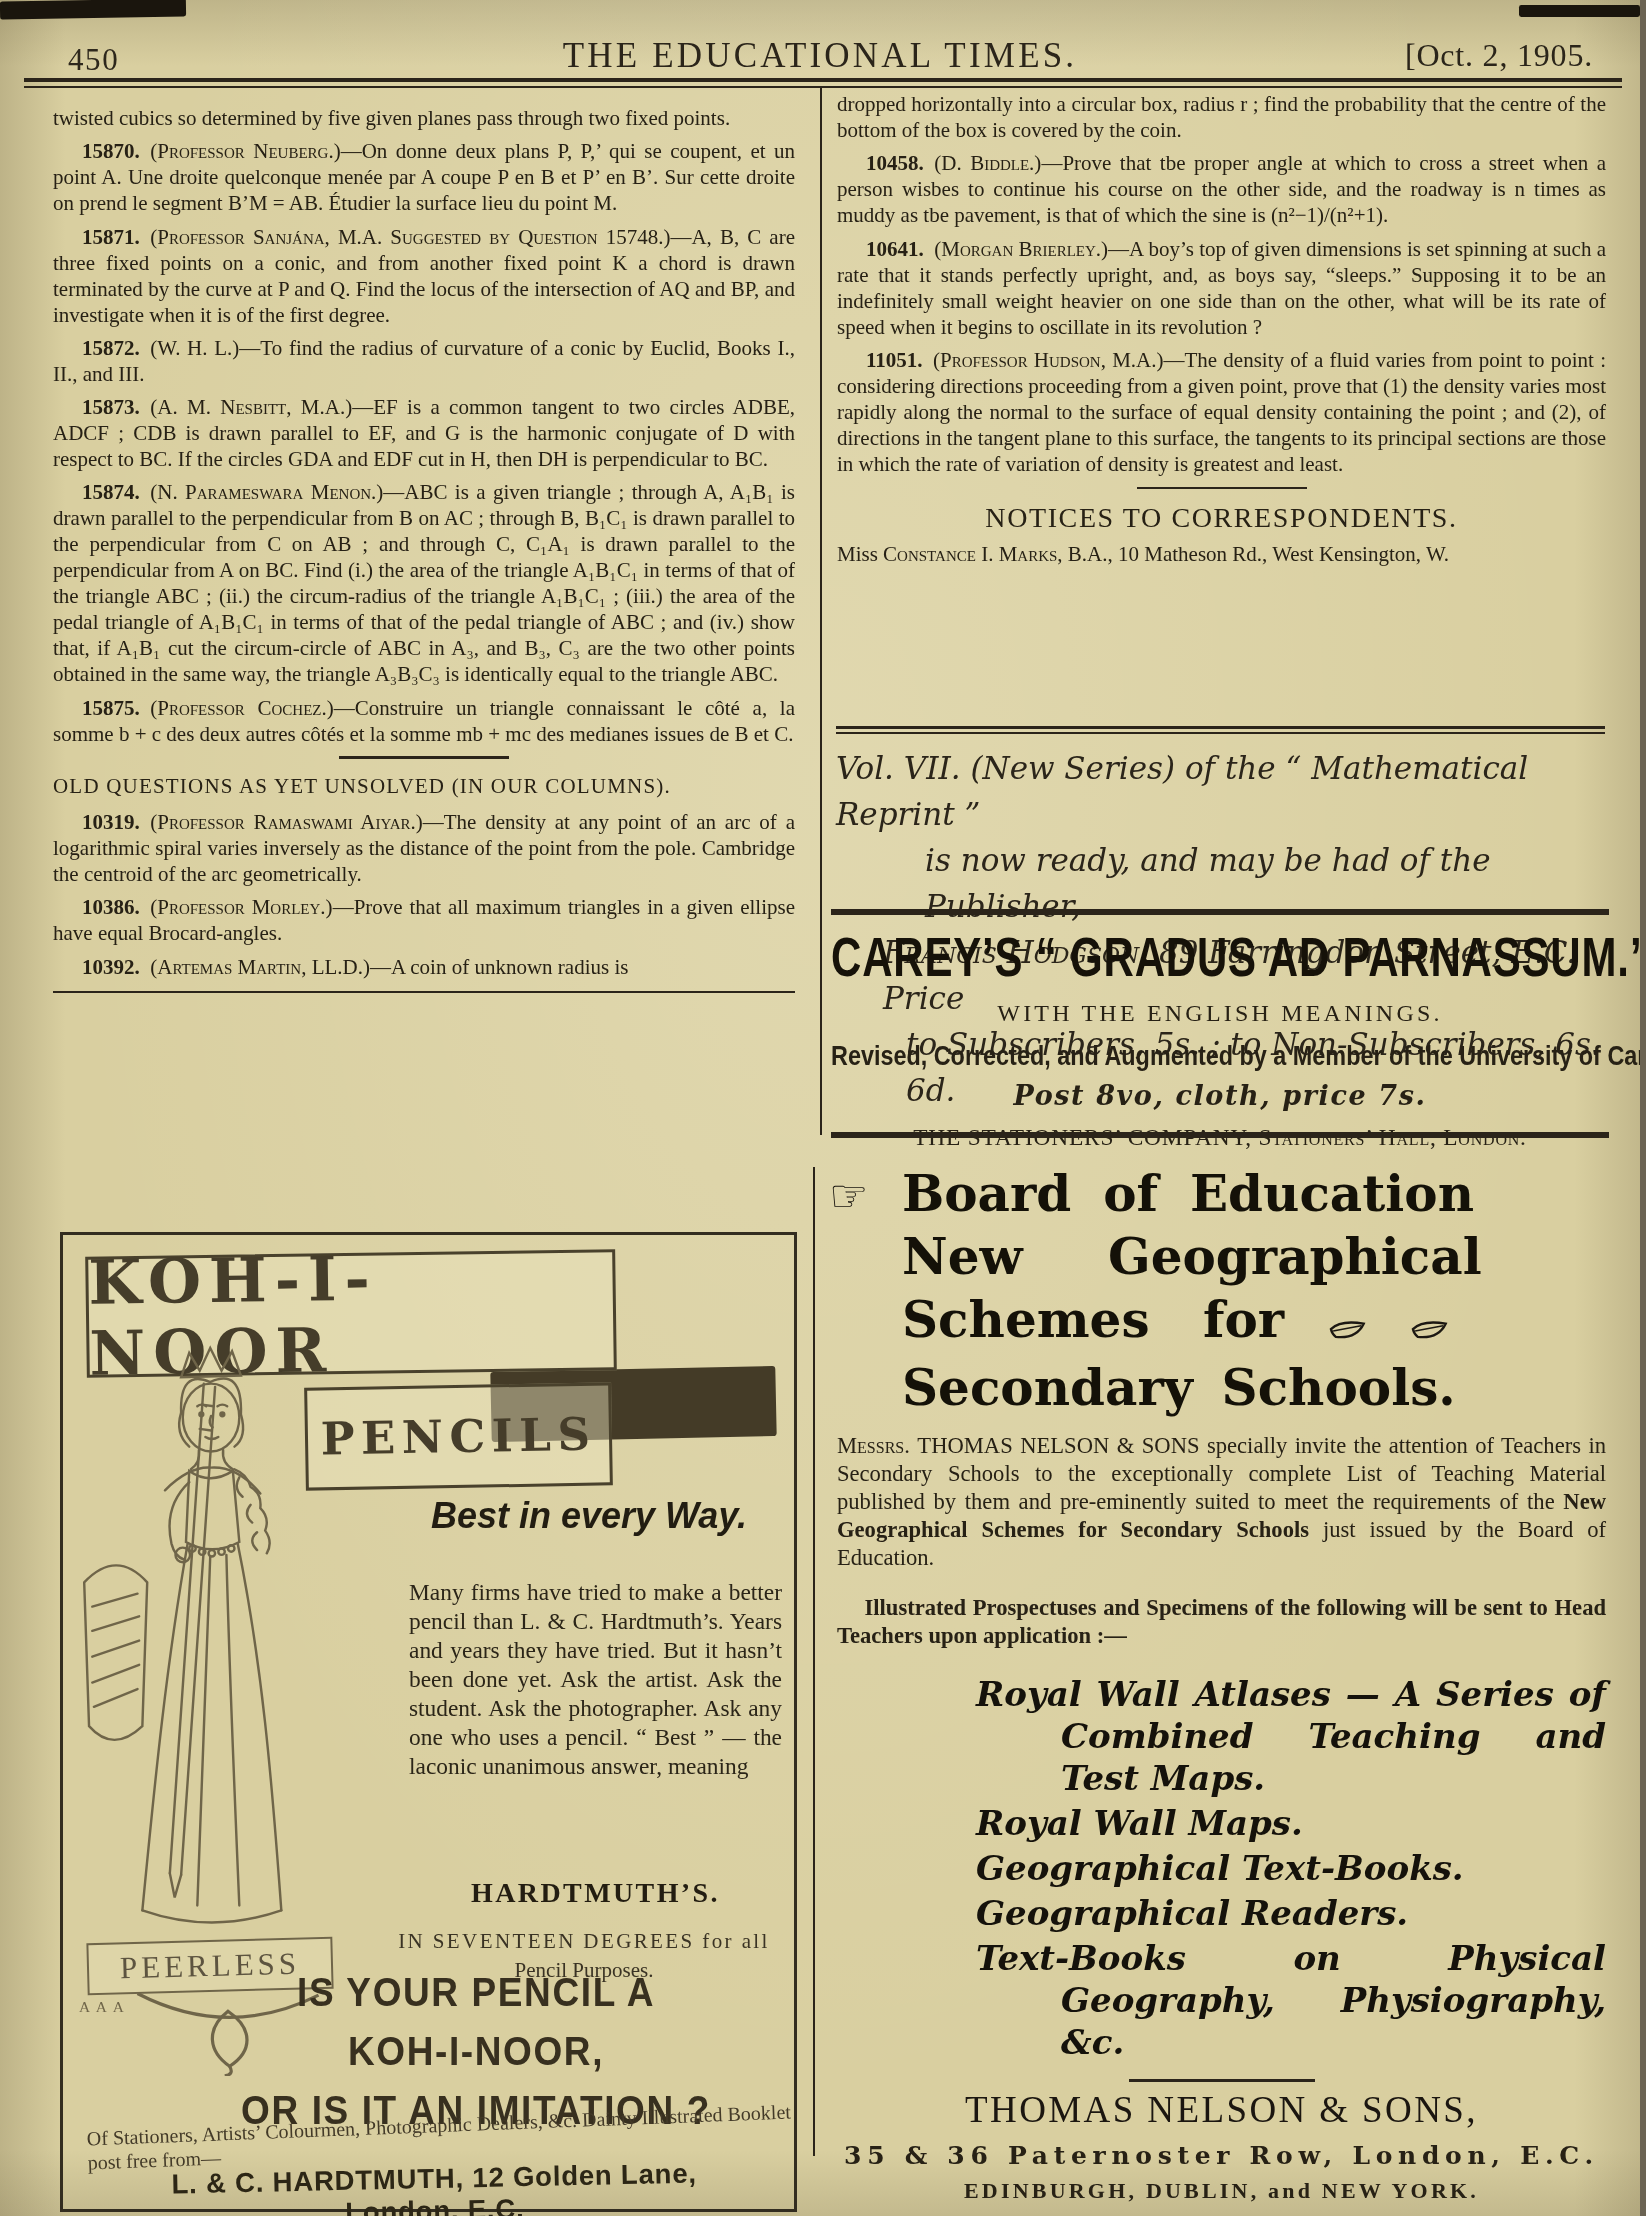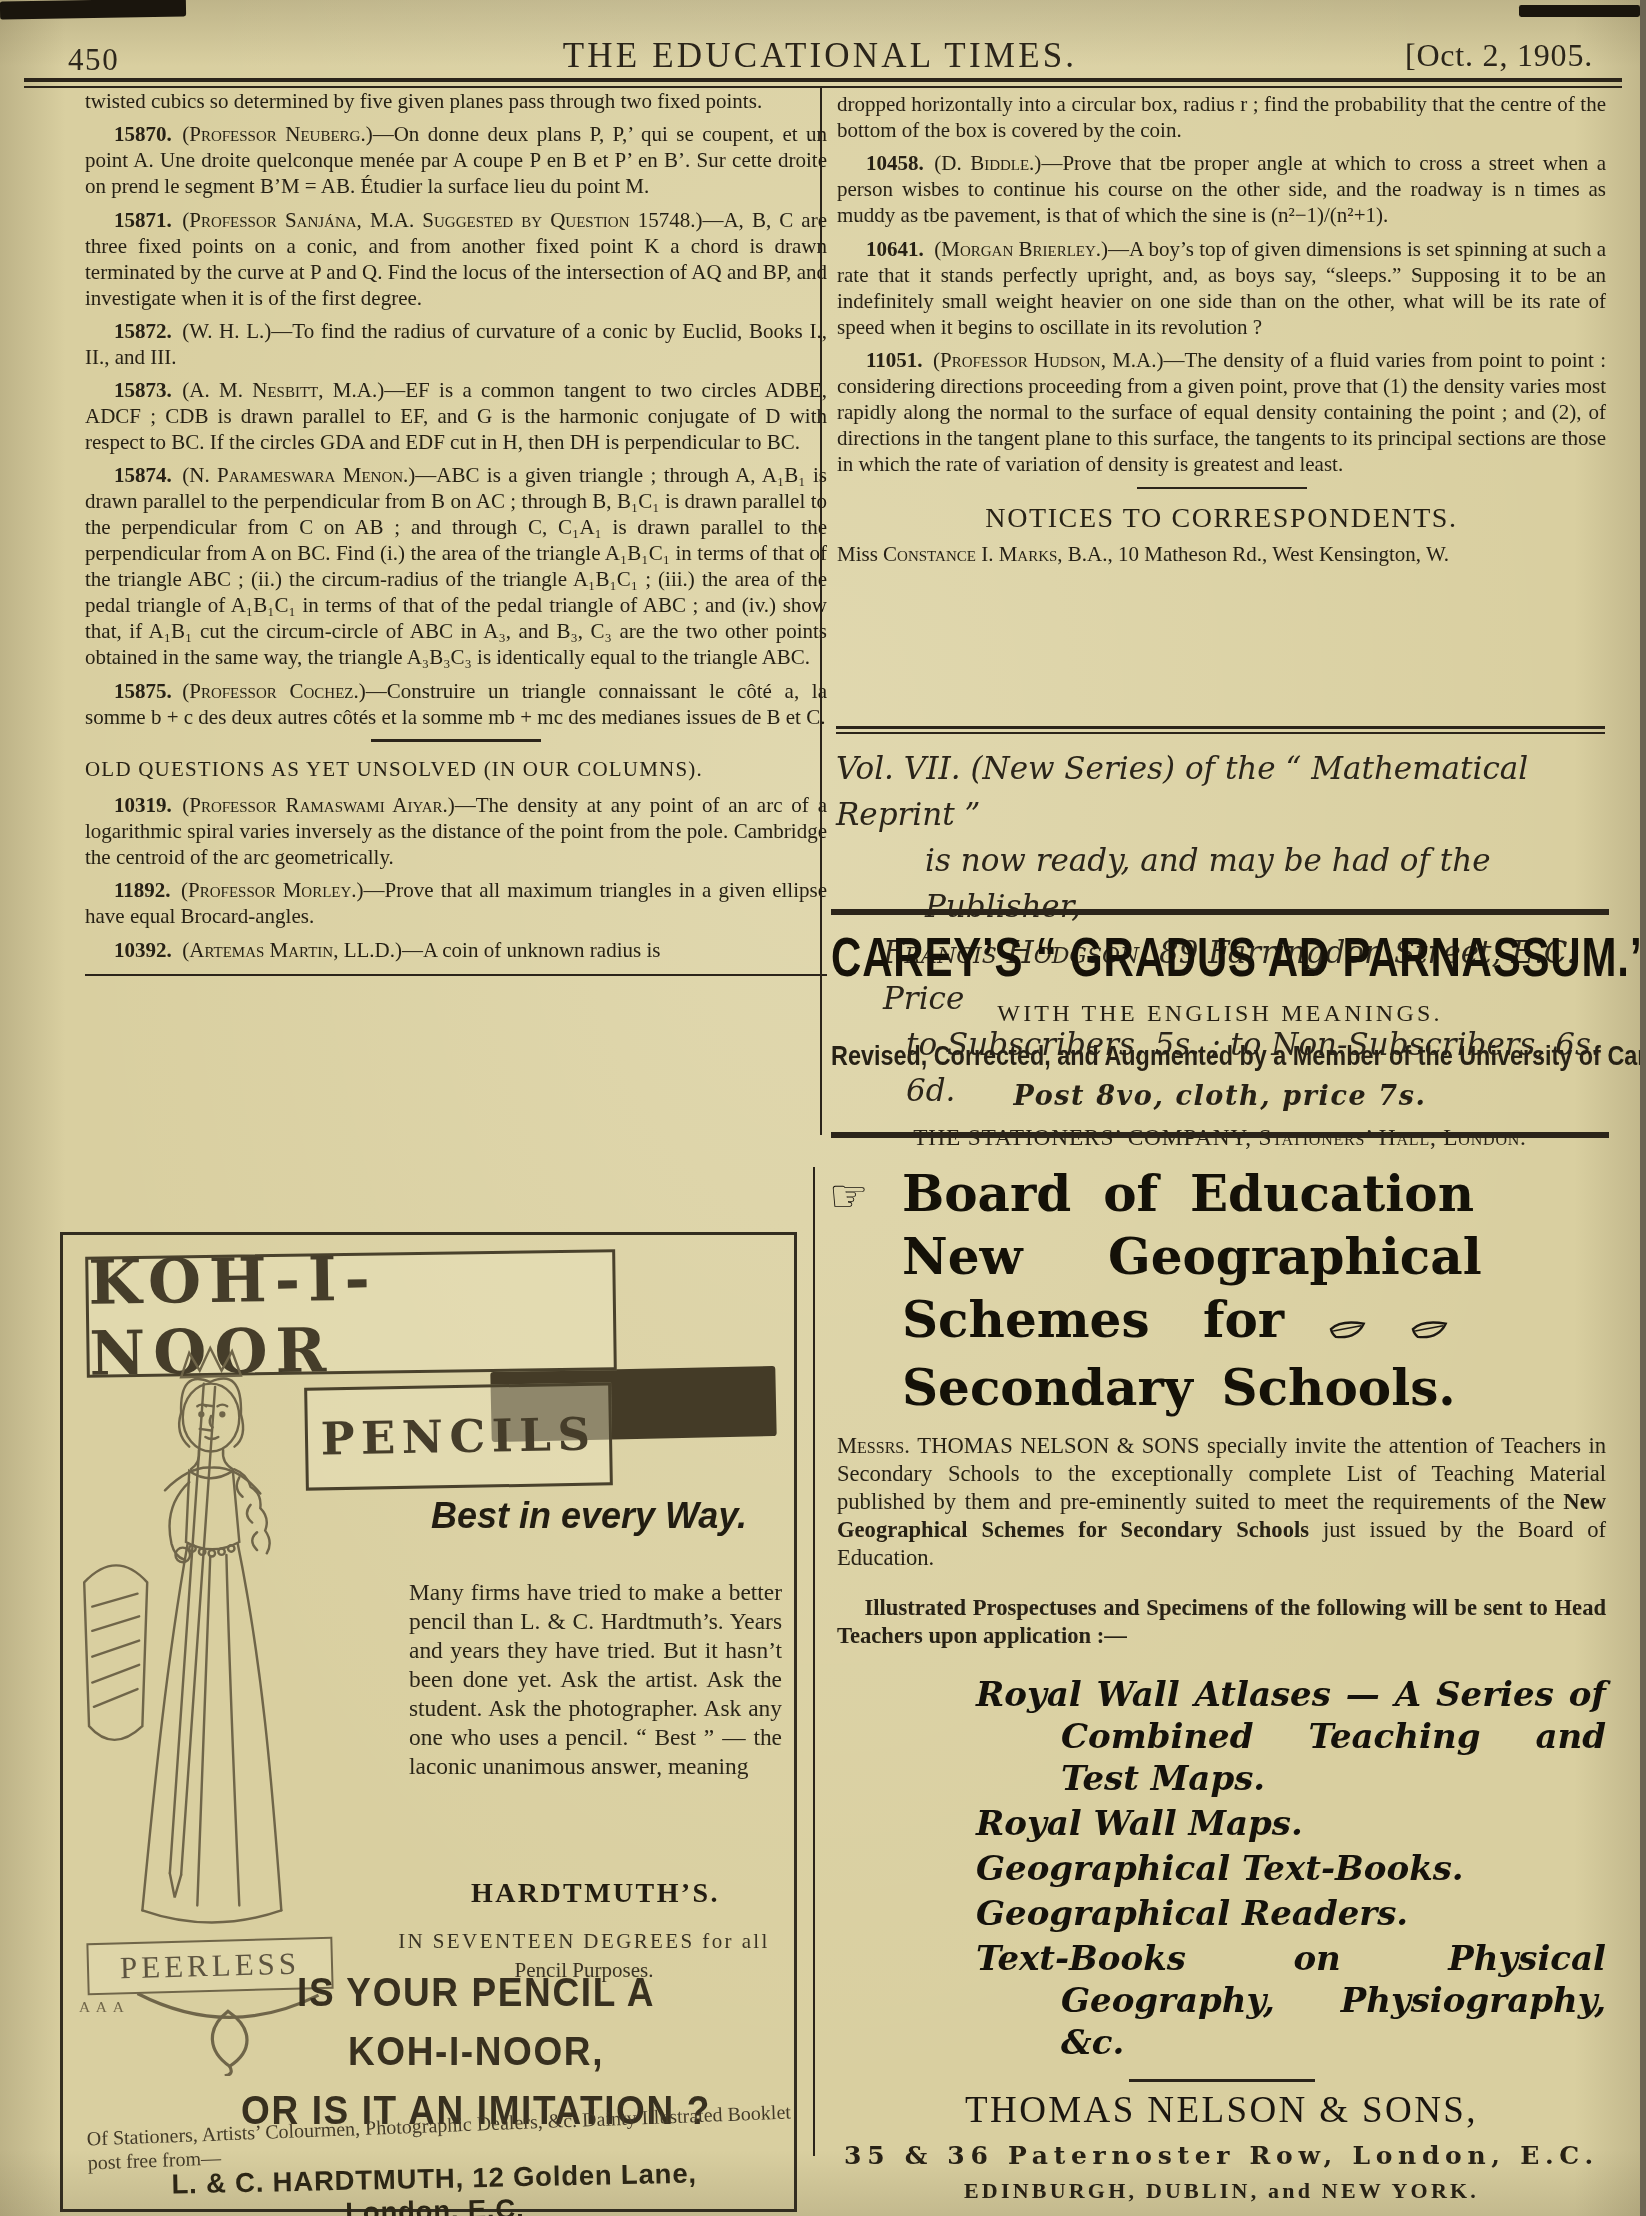--- a/index.html
+++ b/index.html
@@ -14,21 +14,21 @@
   .rule{position:absolute;background:#2b241a;}
   .smudge{position:absolute;background:#1a150d;border-radius:2.4px;}
 
   
   .mast-num{position:absolute;left:68px;top:42px;font-size:31px;letter-spacing:1.6px;color:#2e281c;}
   .mast-title{position:absolute;left:0;right:0;top:36px;text-align:center;font-size:35px;letter-spacing:3.2px;color:#2b251a;}
   .mast-date{position:absolute;right:47px;top:37px;font-size:32px;letter-spacing:0.8px;color:#2b251a;}
 
   
   .col{position:absolute;font-size:21px;line-height:26px;text-align:justify;}
-  .col-l{left:53px;top:88px;width:742px;margin-left:32px;}
+  .col-l{left:53px;top:105px;width:742px;}
   .col-r{left:837px;top:91px;width:769px;}
   .q{margin:0 0 7.3px 0;text-indent:29px;}
   .q0{margin:0 0 7.3px 0;text-indent:0;}
   .qn{font-weight:700;padding-right:10.5px;}
   .sc{font-variant:small-caps;}
   .rule-short{height:2.4px;width:170px;background:#2b241a;margin:9.7px auto 11.3px auto;}
   .old-h{font-size:21px;letter-spacing:1.2px;margin:14.5px 0 9.7px 0;text-indent:0;text-align:left;}
   .rule-flow{height:2.4px;background:#2b241a;margin-top:11.3px;}
 
   
@@ -118,21 +118,21 @@
     <p class="q"><span class="qn">15871.</span><span class="sc">(Professor Sanjána, M.A.  Suggested by Question 15748.)</span><span>—A, B, C are three fixed points on a conic, and from another fixed point K a chord is drawn terminated by the curve at P and Q.  Find the locus of the intersection of AQ and BP, and investigate when it is of the first degree.</span></p>
     <p class="q"><span class="qn">15872.</span><span class="sc">(W. H. L.)</span><span>—To find the radius of curvature of a conic by Euclid, Books I., II., and III.</span></p>
     <p class="q"><span class="qn">15873.</span><span class="sc">(A. M. Nesbitt, M.A.)</span><span>—EF is a common tangent to two circles ADBE, ADCF ;  CDB is drawn parallel to EF, and G is the harmonic conjugate of D with respect to BC.  If the circles GDA and EDF cut in H, then DH is perpendicular to BC.</span></p>
     <p class="q"><span class="qn">15874.</span><span class="sc">(N. Parameswara Menon.)</span><span>—ABC is a given triangle ; through A, A₁B₁ is drawn parallel to the perpendicular from B on AC ; through B, B₁C₁ is drawn parallel to the perpendicular from C on AB ; and through C, C₁A₁ is drawn parallel to the perpendicular from A on BC. Find (i.) the area of the triangle A₁B₁C₁ in terms of that of the triangle ABC ; (ii.) the circum-radius of the triangle A₁B₁C₁ ; (iii.) the area of the pedal triangle of A₁B₁C₁ in terms of that of the pedal triangle of ABC ; and (iv.) show that, if A₁B₁ cut the circum-circle of ABC in A₃, and B₃, C₃ are the two other points obtained in the same way, the triangle A₃B₃C₃ is identically equal to the triangle ABC.</span></p>
     <p class="q"><span class="qn">15875.</span><span class="sc">(Professor Cochez.)</span><span>—Construire un triangle connaissant le côté a, la somme b + c des deux autres côtés et la somme mb + mc des medianes issues de B et C.</span></p>
 
     <div class="rule-short"></div>
     <p class="old-h">OLD QUESTIONS AS YET UNSOLVED (IN OUR COLUMNS).</p>
 
     <p class="q"><span class="qn">10319.</span><span class="sc">(Professor Ramaswami Aiyar.)</span><span>—The density at any point of an arc of a logarithmic spiral varies inversely as the distance of the point from the pole.  Cambridge the centroid of the arc geometrically.</span></p>
-    <p class="q"><span class="qn">11892.</span><span class="sc">(Professor Morley.)</span><span>—Prove that all maximum triangles in a given ellipse have equal Brocard-angles.</span></p>
+    <p class="q"><span class="qn">10386.</span><span class="sc">(Professor Morley.)</span><span>—Prove that all maximum triangles in a given ellipse have equal Brocard-angles.</span></p>
     <p class="q"><span class="qn">10392.</span><span class="sc">(Artemas Martin, LL.D.)</span><span>—A coin of unknown radius is</span></p>
 
     <div class="rule-flow"></div>
   </div>
 
   <div class="col col-r">
     <p class="q0">dropped horizontally into a circular box, radius r ; find the probability that the centre of the bottom of the box is covered by the coin.</p>
 
     <p class="q"><span class="qn">10458.</span><span class="sc">(D. Biddle.)</span><span>—Prove that tbe proper angle at which to cross a street when a person wisbes to continue his course on the other side, and the roadway is n times as muddy as tbe pavement, is that of which the sine is (n²−1)/(n²+1).</span></p>
     <p class="q"><span class="qn">10641.</span><span class="sc">(Morgan Brierley.)</span><span>—A boy’s top of given dimensions is set spinning at such a rate that it stands perfectly upright, and, as boys say, “sleeps.”  Supposing it to be an indefinitely small weight heavier on one side than on the other, what will be its rate of speed when it begins to oscillate in its revolution ?</span></p>

